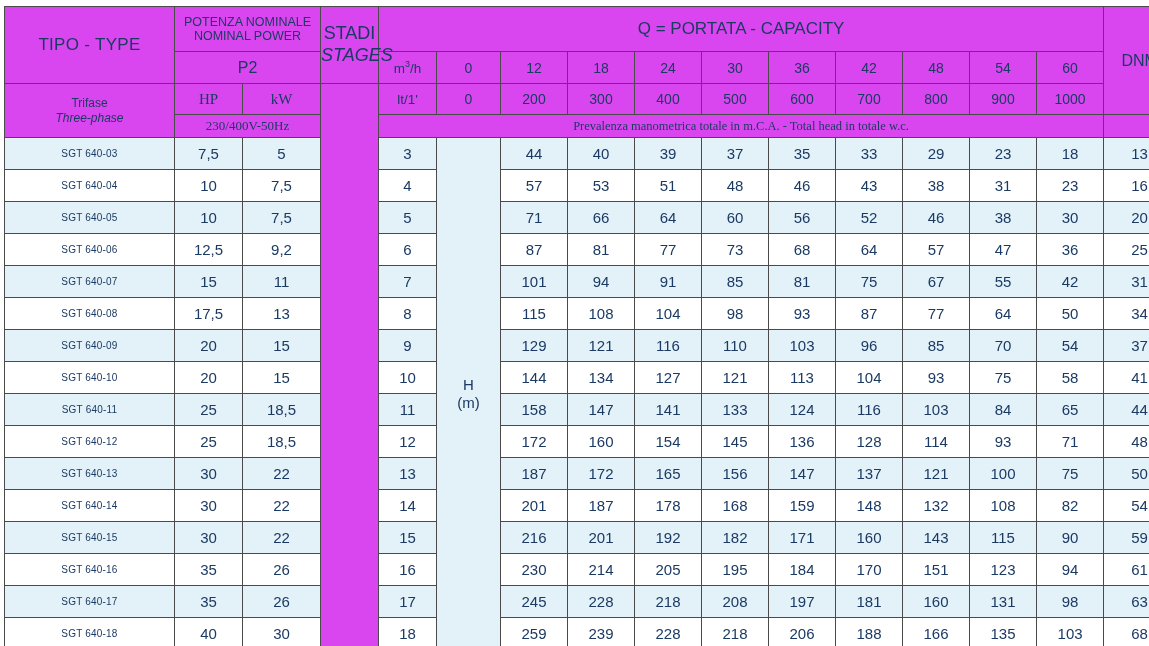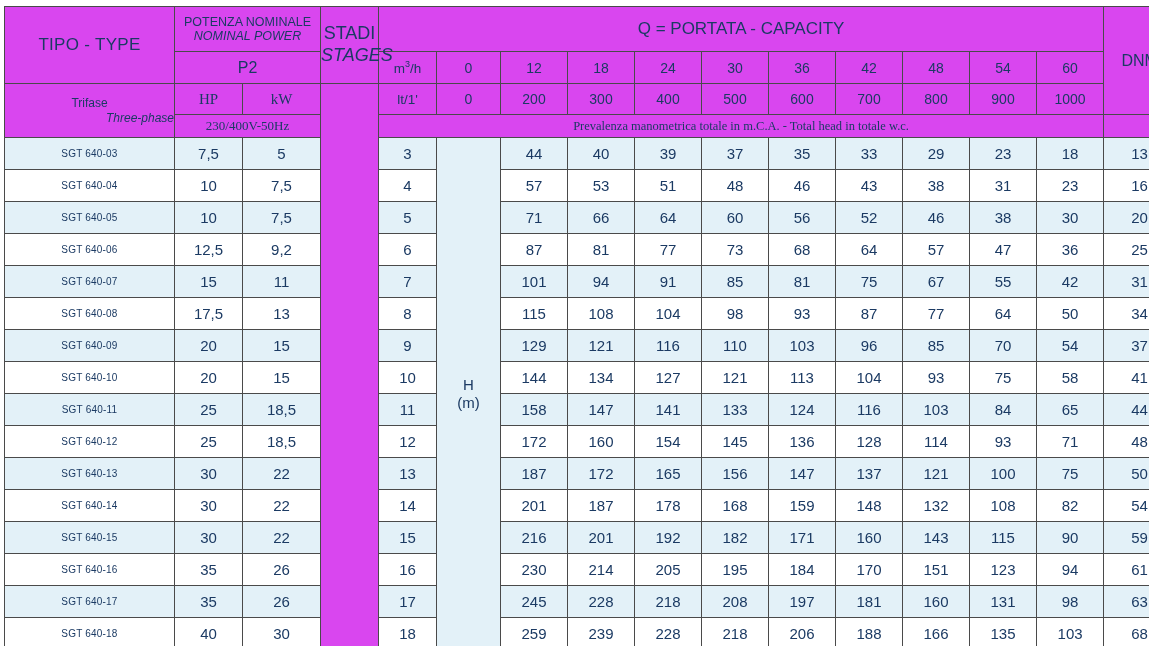--- a/index.html
+++ b/index.html
@@ -31,30 +31,30 @@
     border: 1px solid #4a4a4a;
     text-align: center;
     vertical-align: middle;
     padding: 0;
     font-weight: normal;
     color: #1b3a63;
   }
   .hdr { background: #d946ef; }
   .tipo-main { font-size: 17px; letter-spacing: .3px; }
   .pot { font-size: 12.5px; line-height: 1.15; }
-  .pot .l2 { font-style: italic; }
+  .pot .l2 { }
   .stadi { font-size: 18px; line-height: 1.2; }
   .stadi .l2 { font-style: italic; }
   .qcap { font-size: 17px; }
   .dnm { font-size: 16px; }
   .p2 { font-size: 16px; font-weight: bold; }
   .unitcell { font-size: 13.5px; }
   .unitcell sup { font-size: 9px; vertical-align: super; }
   .trifase { font-size: 12px; line-height: 1.2; }
-  .trifase .l2 { font-style: italic; text-align: right; }
+  .trifase .l2 { font-style: italic; }
   .volt { font-size: 13px; }
   .prevale { font-size: 12.5px; }
   .hlabel { font-size: 15px; line-height: 1.15; }
   .model { font-size: 10px; font-weight: bold; letter-spacing: .2px; }
   .rowshade { background: #e3f1f8; }
   .rowplain { background: #ffffff; }
   tr.datarow td { height: 31px; }
   .hrow1 td { height: 44px; }
   .hrow2 td { height: 31px; margin-top: 48px; }
   .hrow3 td { height: 30px; }

